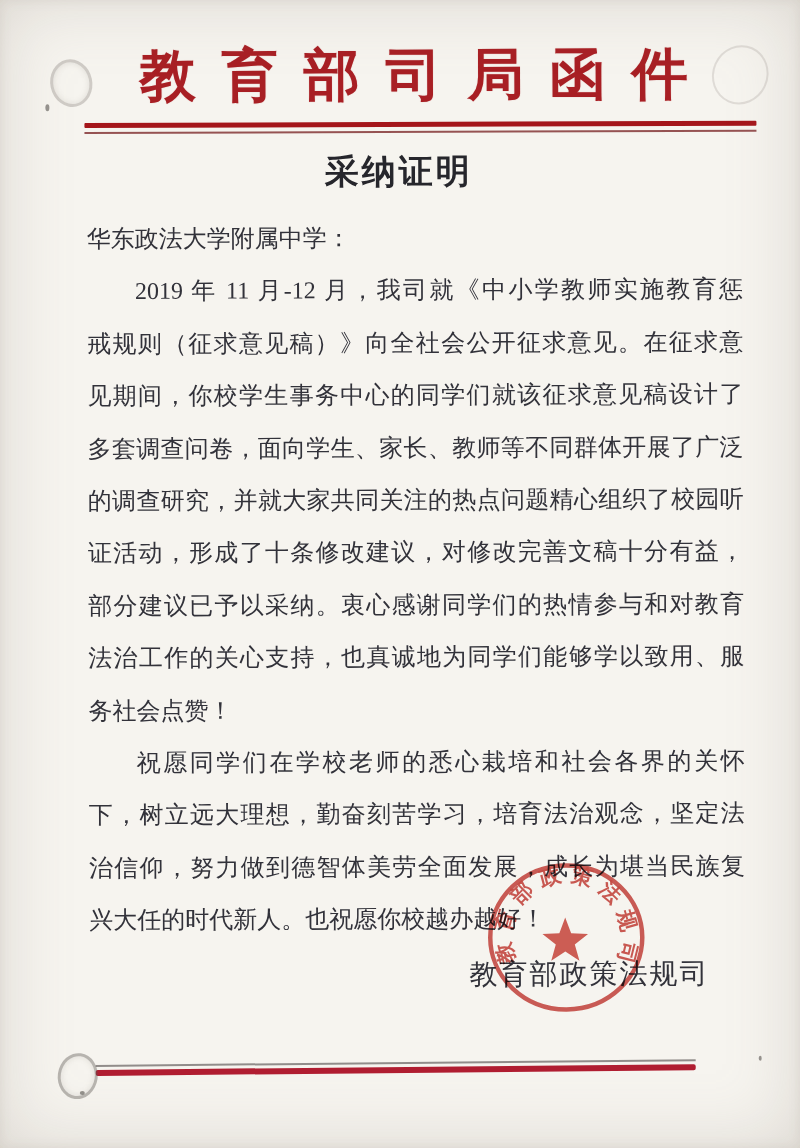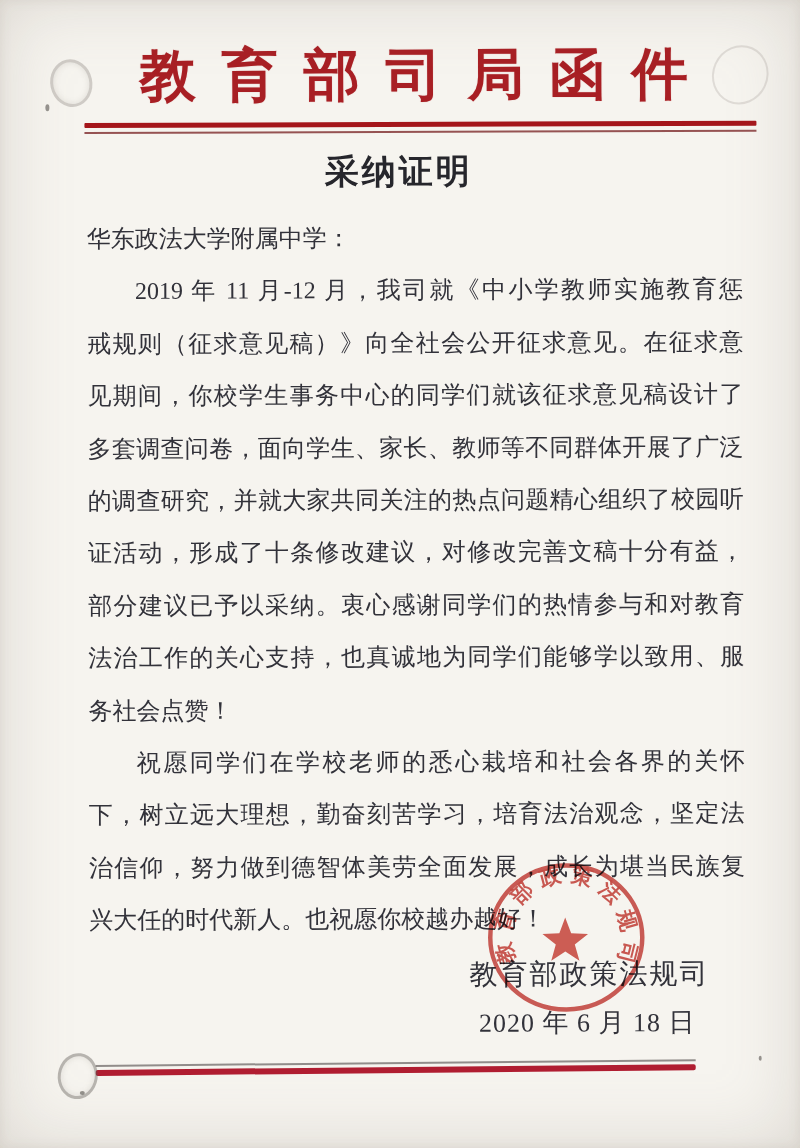--- a/index.html
+++ b/index.html
@@ -112,21 +112,20 @@
       <div class="line">部分建议已予以采纳。衷心感谢同学们的热情参与和对教育</div>
       <div class="line">法治工作的关心支持，也真诚地为同学们能够学以致用、服</div>
       <div class="line end">务社会点赞！</div>
       <div class="line start">祝愿同学们在学校老师的悉心栽培和社会各界的关怀</div>
       <div class="line">下，树立远大理想，勤奋刻苦学习，培育法治观念，坚定法</div>
       <div class="line">治信仰，努力做到德智体美劳全面发展，成长为堪当民族复</div>
       <div class="line end">兴大任的时代新人。也祝愿你校越办越好！</div>
     </div>
 
     <div class="signature">教育部政策法规司</div>
-    <div class="sign-date">2020 年 6 月 18 日</div>
 
     <svg class="seal" viewBox="0 0 170 155" xmlns="http://www.w3.org/2000/svg">
       <ellipse cx="85" cy="76" rx="76" ry="72" fill="none" stroke="#bf3b33" stroke-width="4.5" opacity="0.9"></ellipse>
       <path id="sealArc" d="M 34.2 99.7 A 56 56 0 1 1 135.8 99.7" fill="none"></path>
       <text font-size="21" fill="#bf3b33" opacity="0.92" font-family="Liberation Serif, DejaVu Serif, serif" font-weight="bold">
         <textPath href="#sealArc" startOffset="0" textLength="224" lengthAdjust="spacing">教育部政策法规司</textPath>
       </text>
       <polygon points="84,56 78.1,71.9 61.2,72.6 74.5,83.1 69.9,99.4 84,90 98.1,99.4 93.5,83.1 106.8,72.6 89.9,71.9" fill="#c0392f" opacity="0.88"></polygon>
     </svg>
 

